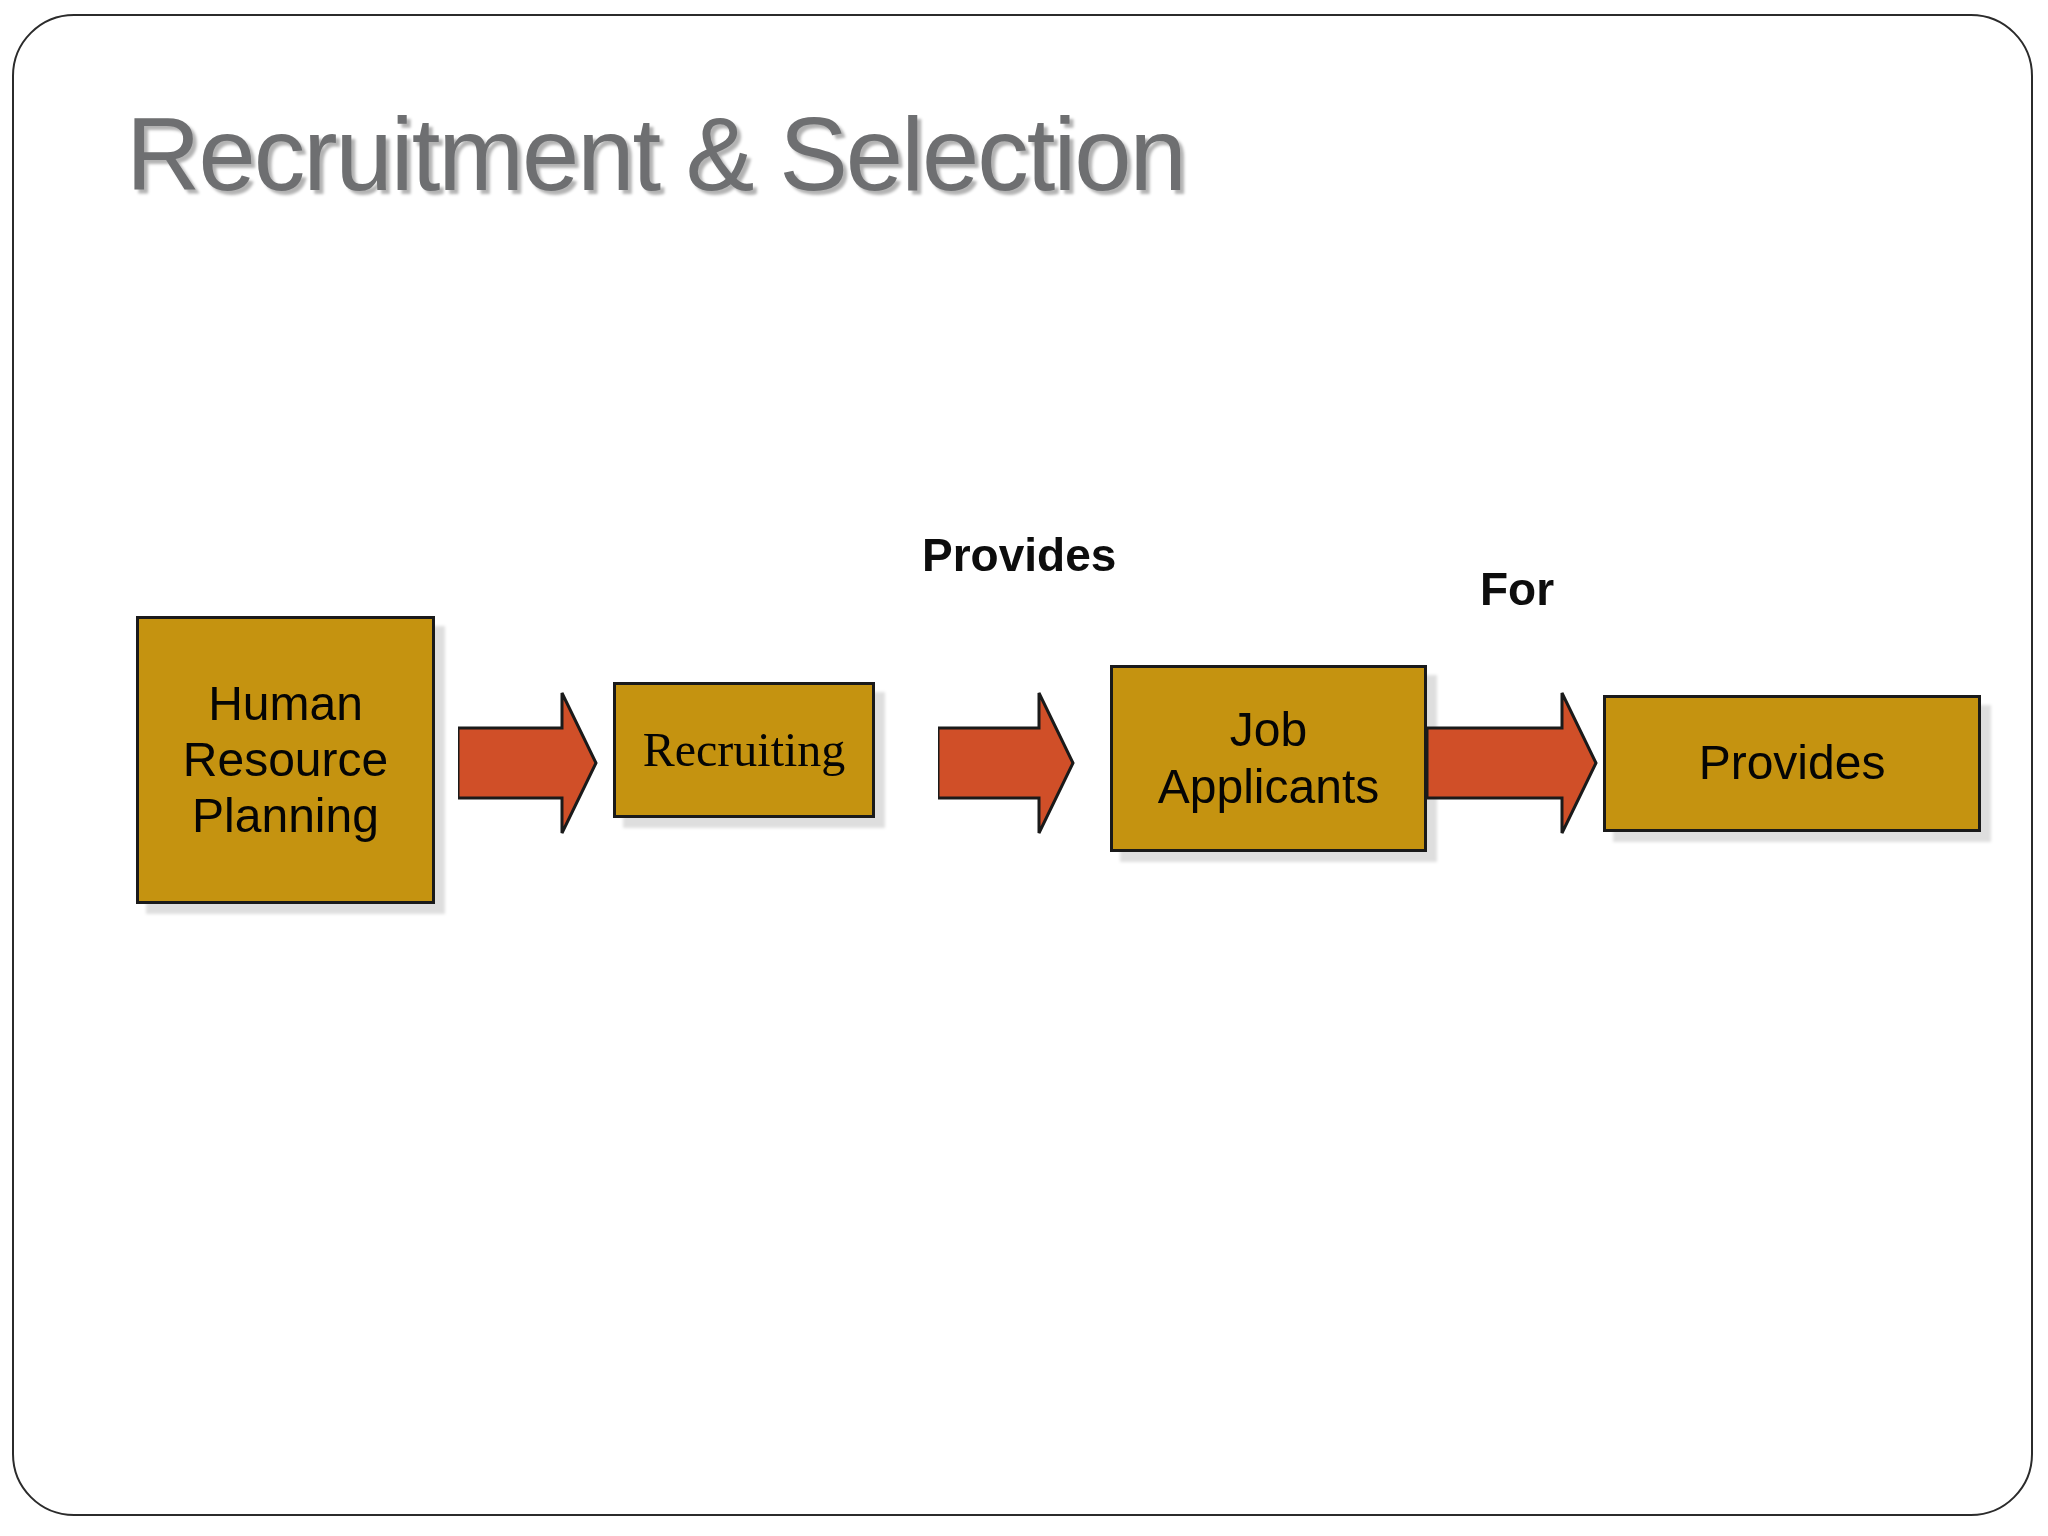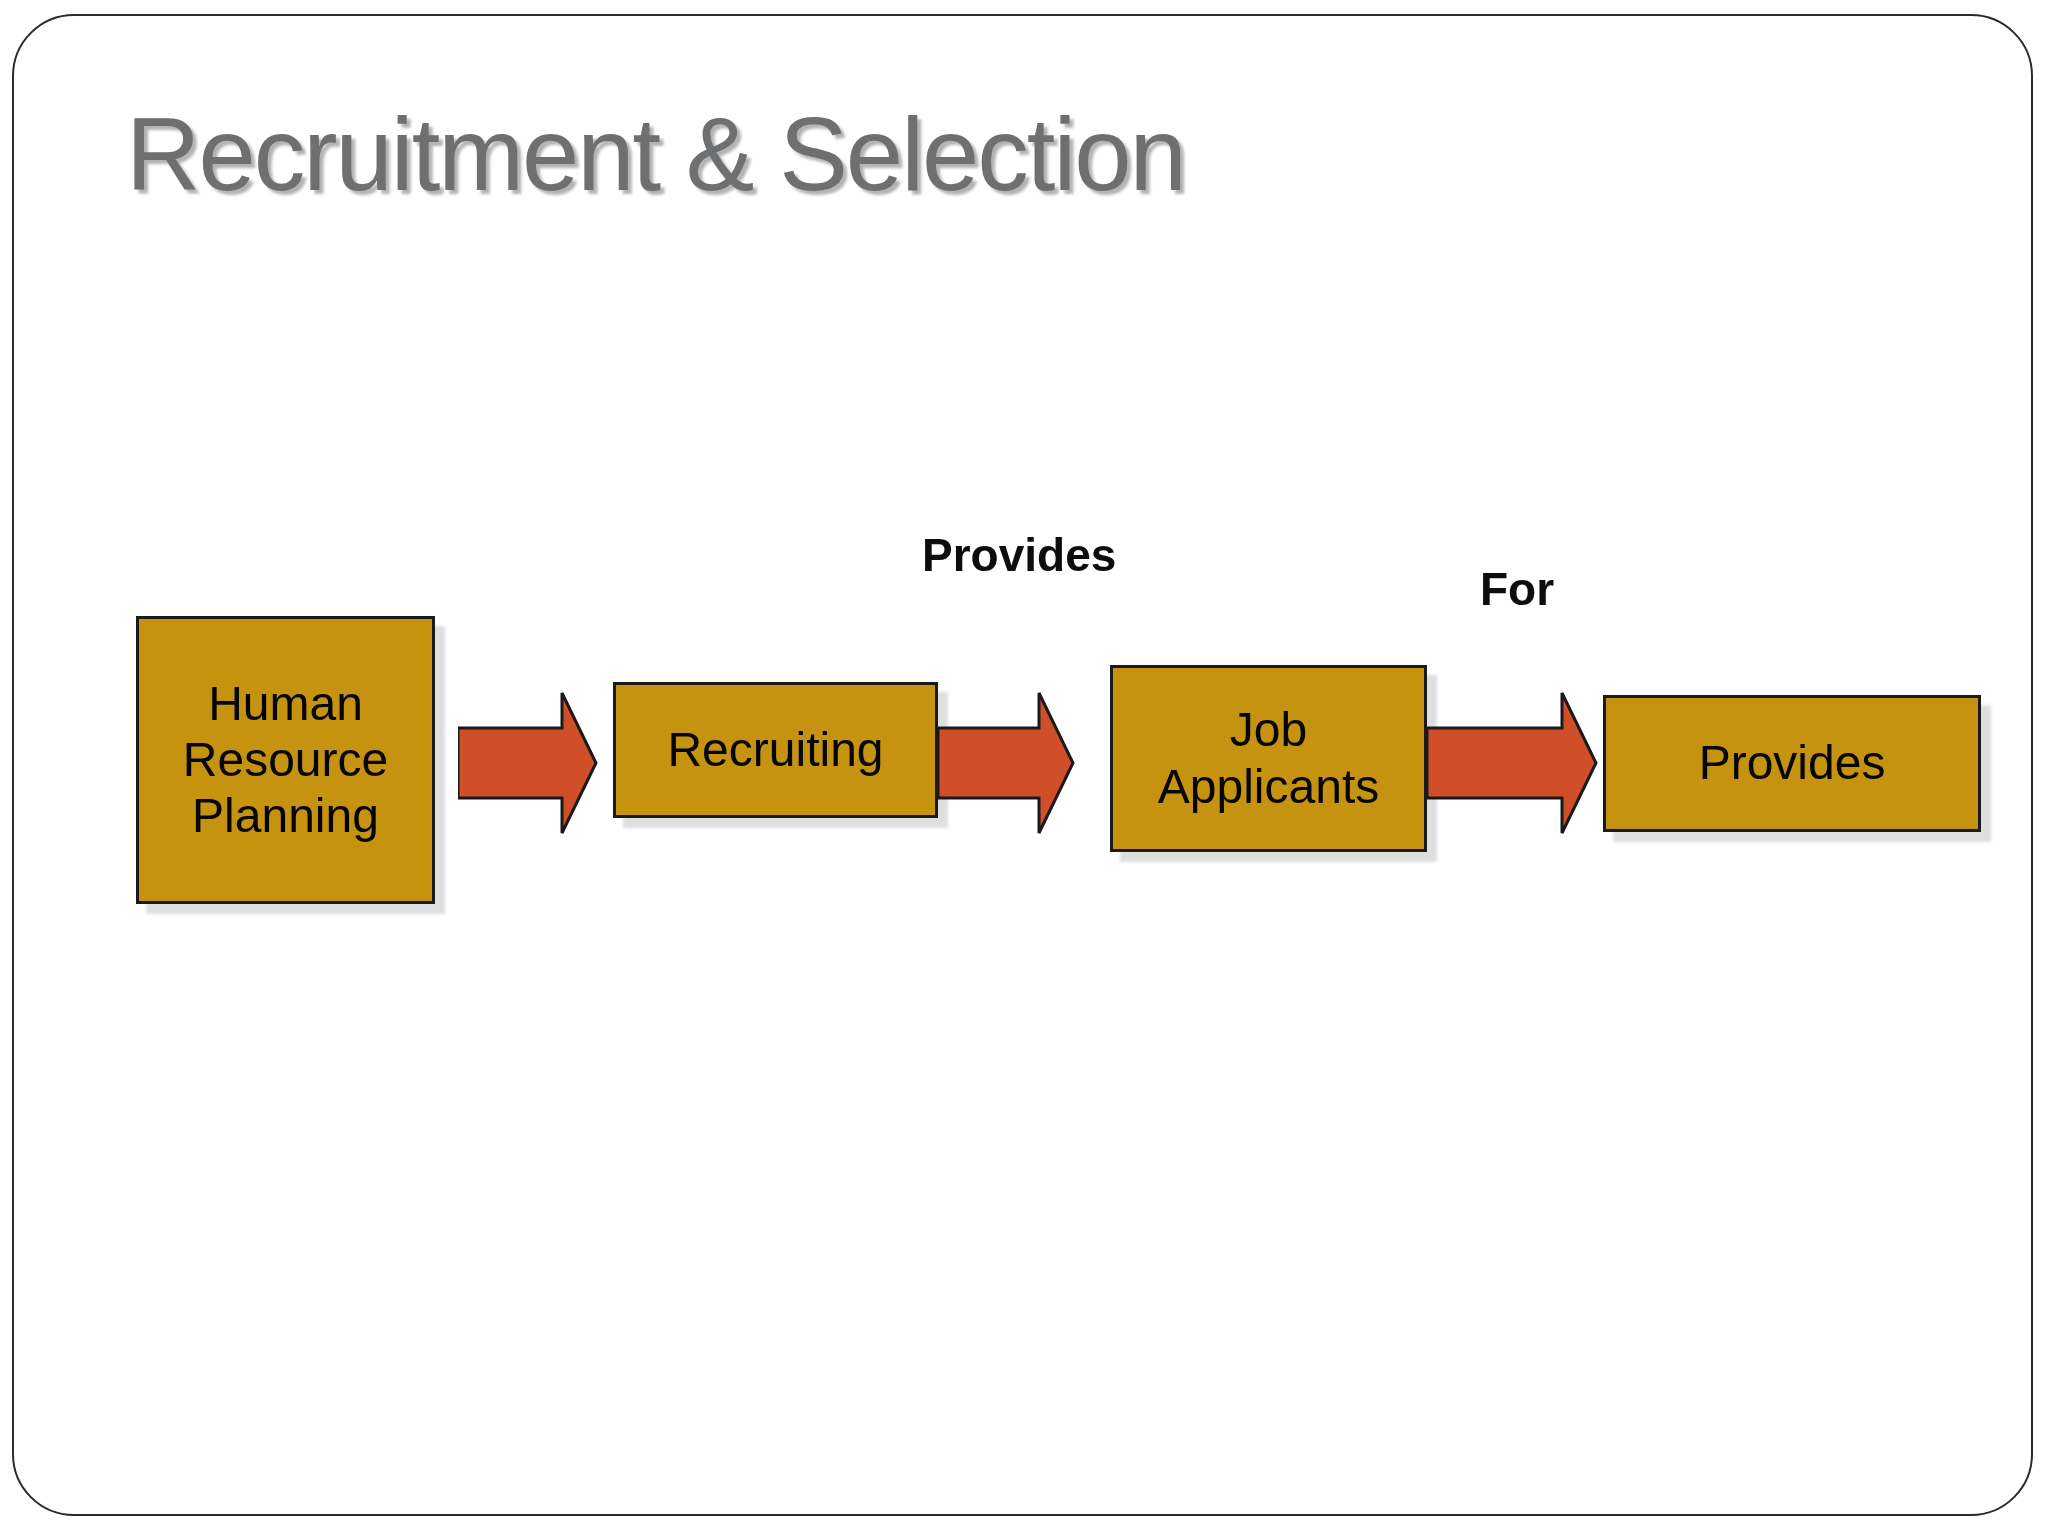--- a/index.html
+++ b/index.html
@@ -38,21 +38,21 @@
     background:var(--box-fill);
     border:3px solid var(--box-border);
     box-shadow:10px 10px 3px rgba(0,0,0,0.13);
     display:flex;align-items:center;justify-content:center;
     text-align:center;
     color:var(--text-color);
     font-size:48px;line-height:1.17;
     padding:0 14px;
   }
   .box-hrp{left:136px;top:616px;width:299px;height:288px;}
-  .box-recruiting{left:613px;top:682px;width:325px;height:136px;}
+  .box-recruiting{left:613px;top:682px;width:262px;height:136px;font-family:Liberation Serif, serif;}
   .box-applicants{left:1110px;top:665px;width:317px;height:187px;}
   .box-selection{left:1603px;top:695px;width:378px;height:137px;}
   .flow-arrow{position:absolute;top:691px;}
   .arrow-1{left:458px;}
   .arrow-2{left:938px;}
   .arrow-3{left:1427px;}
   .flow-arrow polygon{
     fill:var(--arrow-fill);
     stroke:var(--arrow-border);
     stroke-width:3;

